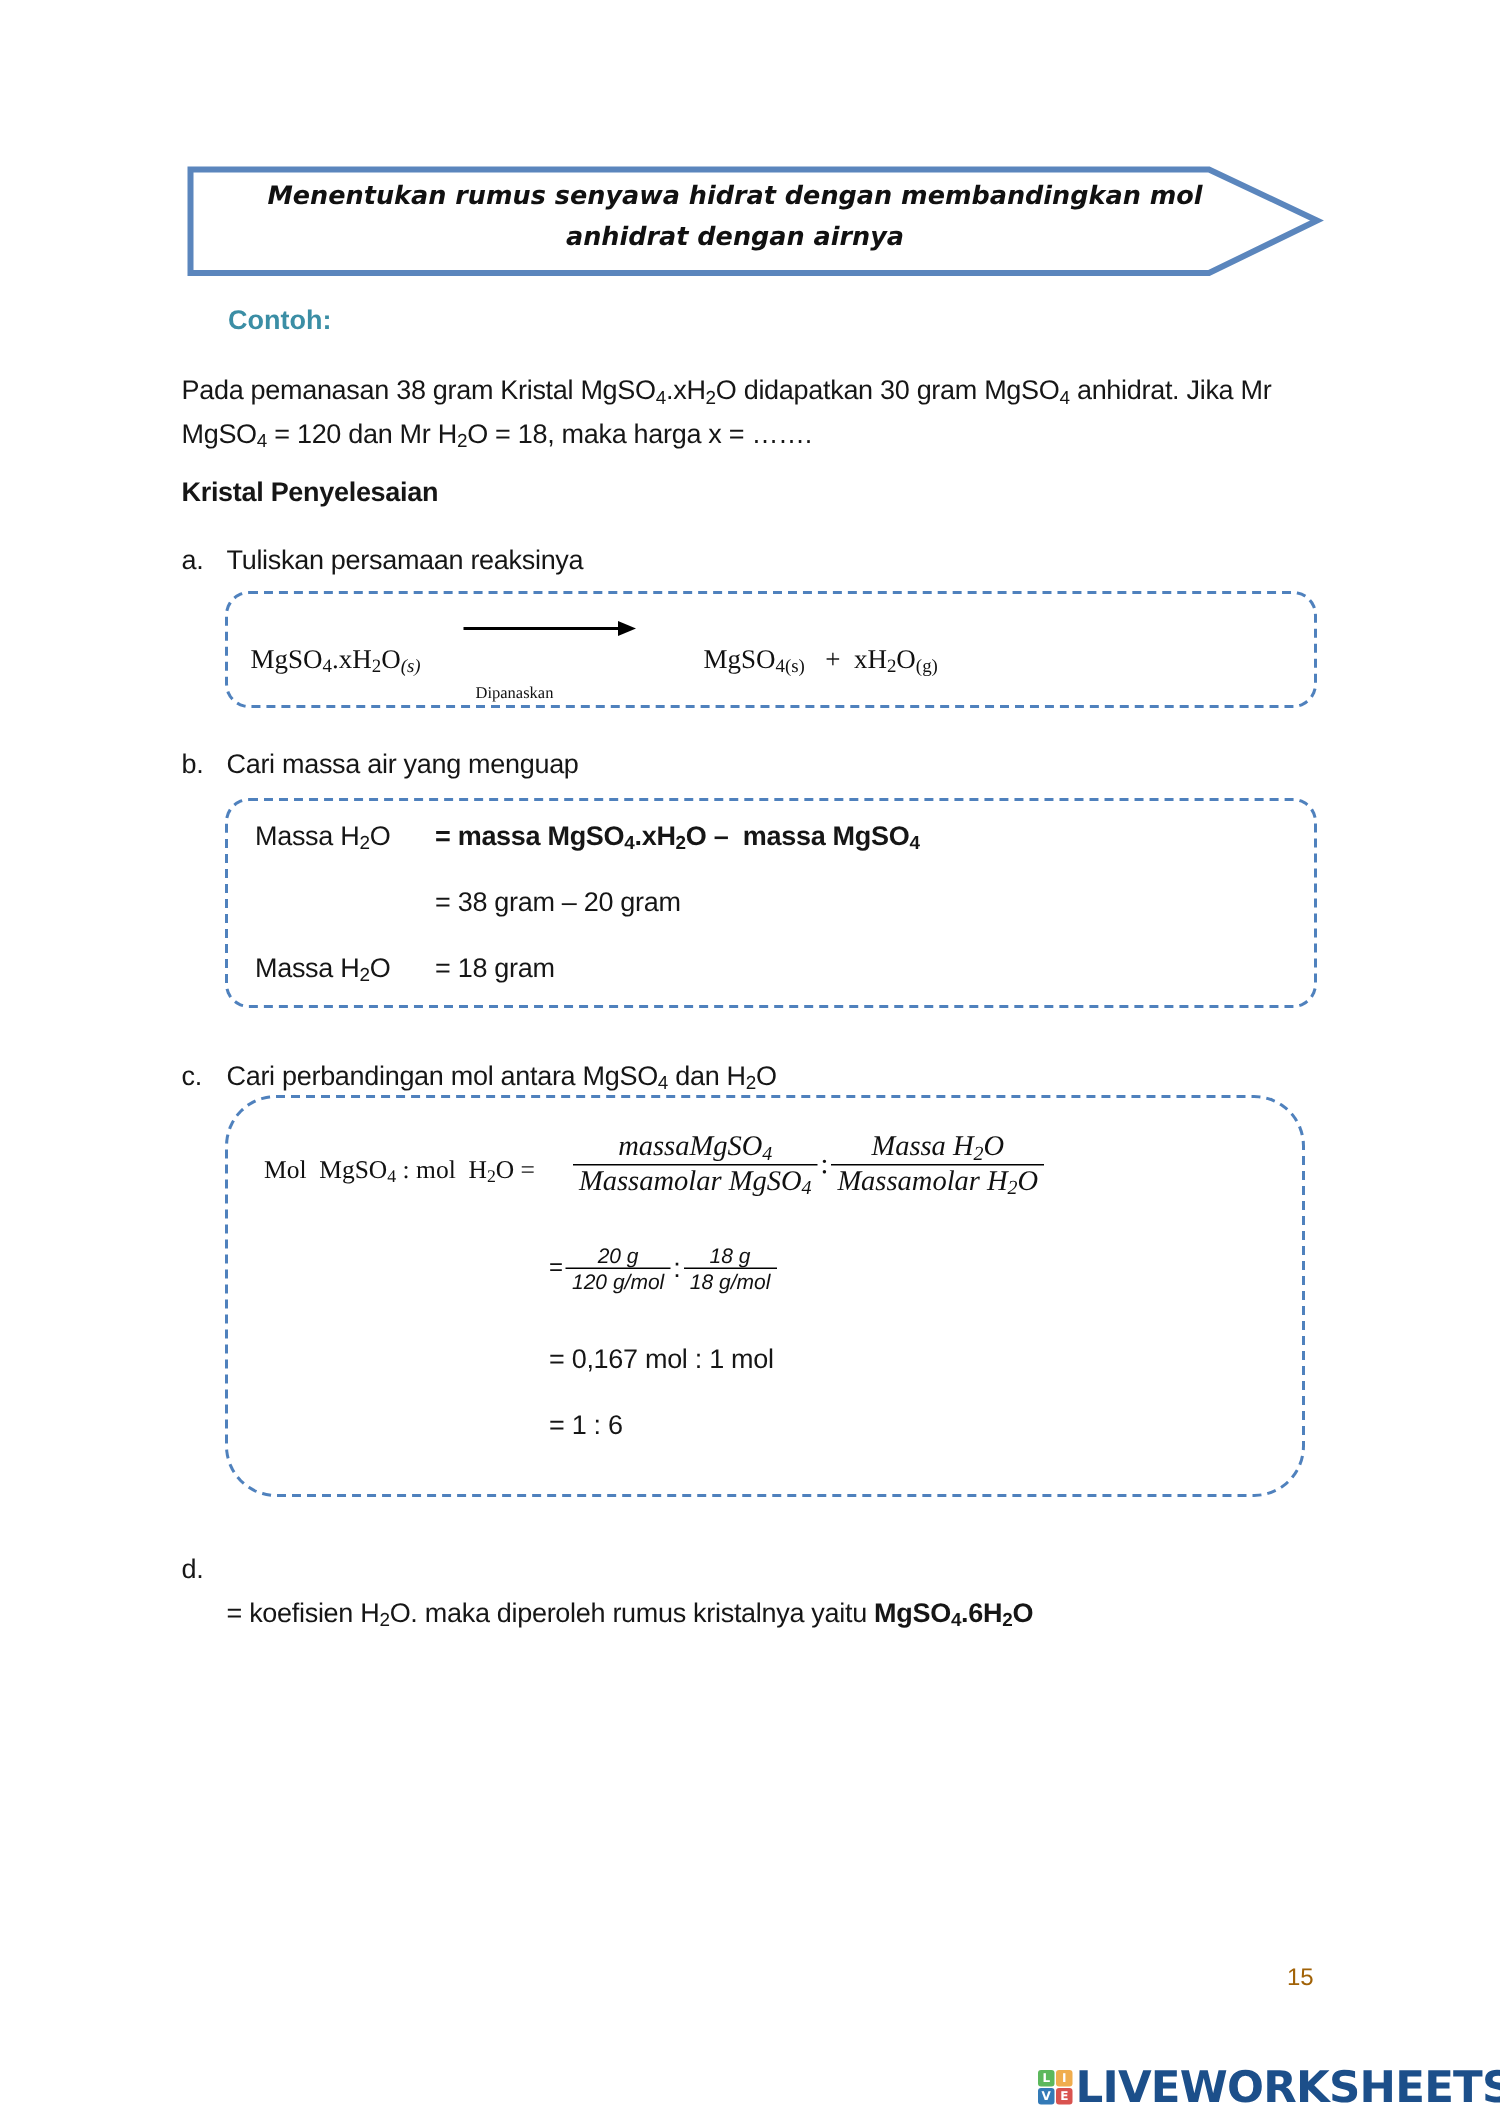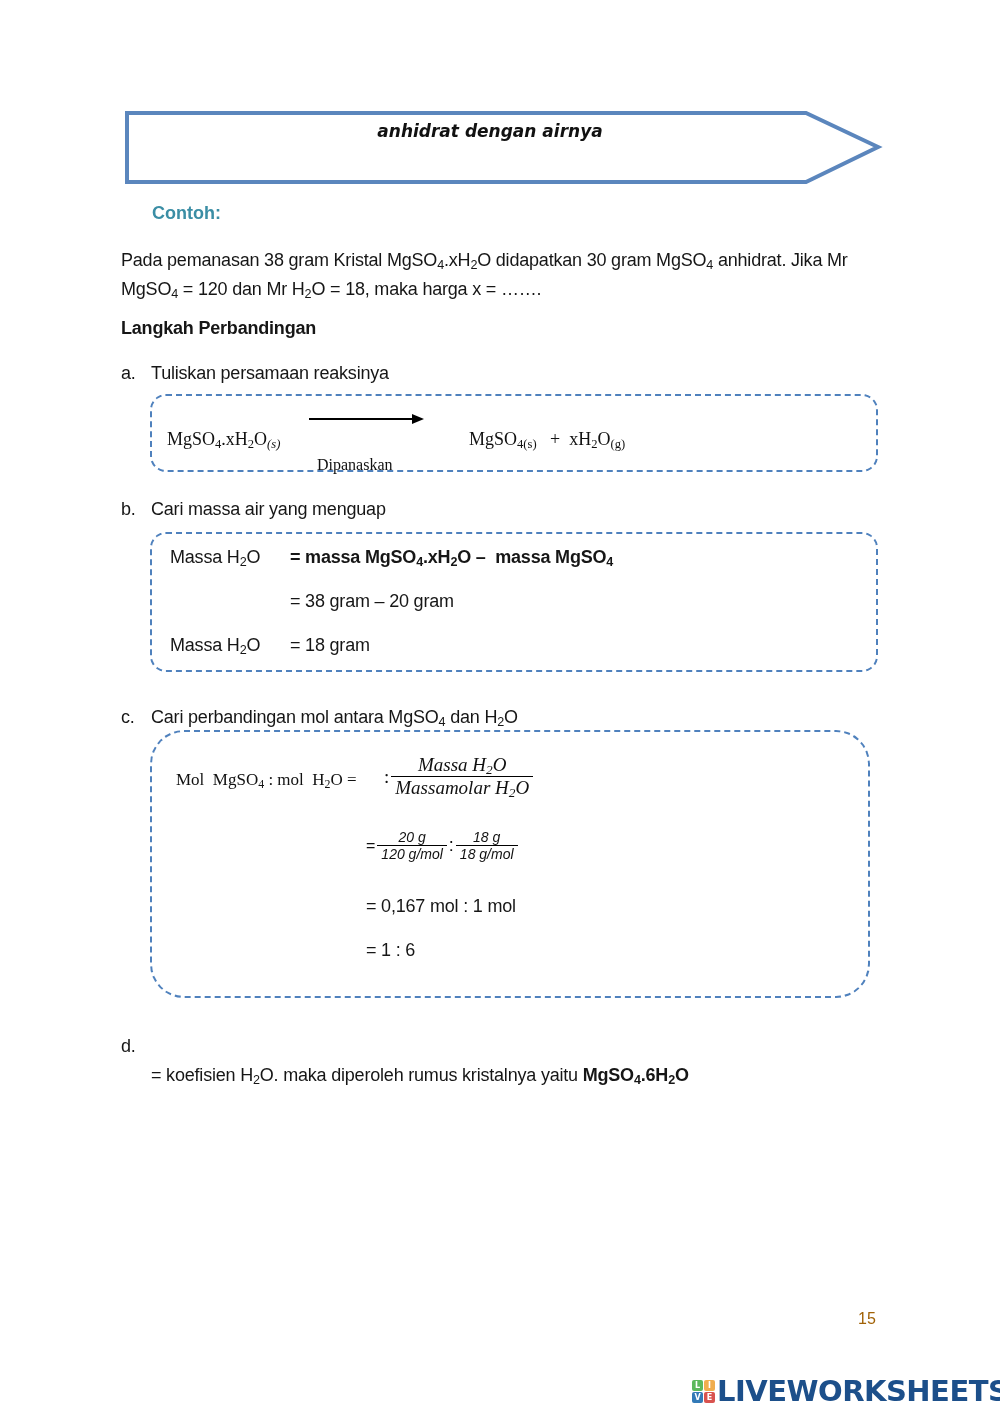--- a/index.html
+++ b/index.html
@@ -14,46 +14,47 @@
                  font-family: "DejaVu Sans", sans-serif; font-style: italic; font-weight: bold;
                  font-size: 17px; line-height: 27px; color: #111; }
   .contoh { left: 152px; top: 203px; font-family: "Liberation Sans", sans-serif; font-weight: bold; font-size: 18px; color: #3b8ea5; }
   .para { left: 121px; top: 246px; width: 760px; line-height: 29px; }
   .heading { left: 121px; top: 318px; font-weight: bold; }
   .step-label { left: 121px; }
   .step-marker { display: inline-block; width: 30px; }
   .dash-box { position: absolute; border: 2px dashed #4f81bd; border-radius: 16px; }
   .arrow-line { position: absolute; height: 2px; background: #000; }
   .arrow-head { position: absolute; width: 0; height: 0; border-top: 5px solid transparent; border-bottom: 5px solid transparent; border-left: 12px solid #000; }
-  .small { font-size: 16px; }
+  .small { font-size: 11px; }
   .frac { display: inline-flex; flex-direction: column; align-items: center; vertical-align: middle; }
   .frac .num { padding: 0 4px; }
   .frac .den { border-top: 1px solid #000; padding: 0 4px; }
   .tm { font-family: "Liberation Serif", serif; font-style: italic; font-size: 19px; }
   .page-num { left: 858px; top: 1310px; font-family: "Liberation Sans", sans-serif; font-size: 16px; color: #a16207; }
   .lw-logo { left: 692px; top: 1374px; display: flex; align-items: center; }
   .lw-grid { display: grid; grid-template-columns: 11px 11px; grid-template-rows: 11px 11px; gap: 1px; margin-right: 2px; }
   .lw-cell { font-family: "DejaVu Sans", sans-serif; font-size: 8px; font-weight: bold; color: #fff; text-align: center; line-height: 11px; border-radius: 2px; }
   .lw-text { font-family: "DejaVu Sans", sans-serif; font-weight: bold; font-size: 29px; color: #1c4f8a; letter-spacing: -0.5px; }
 </style>
 </head>
 <body>
 
 <svg class="banner-svg" width="760" height="76" viewBox="0 0 760 76">
   <polygon points="3,3 682,3 754,37 682,72 3,72" fill="#ffffff" stroke="#5b86bd" stroke-width="4"></polygon>
 </svg>
 <div class="banner-text">
+  <div>Menentukan rumus senyawa hidrat dengan membandingkan mol</div>
   <div>anhidrat dengan airnya</div>
 </div>
 
 <div class="abs contoh">Contoh:</div>
 
 <div class="abs body-text para"><span>Pada pemanasan 38 gram Kristal MgSO</span><sub>4</sub><span>.xH</span><sub>2</sub><span>O didapatkan 30 gram MgSO</span><sub>4</sub><span> anhidrat. Jika Mr MgSO</span><sub>4</sub><span> = 120 dan Mr H</span><sub>2</sub><span>O = 18, maka harga x = …….</span></div>
 
-<div class="abs body-text heading">Langkah Perbandingan</div>
+<div class="abs body-text heading">Kristal Penyelesaian</div>
 
 <div class="abs body-text step-label" style="top:363px;">
   <span class="step-marker">a.</span><span>Tuliskan persamaan reaksinya</span>
 </div>
 <div class="dash-box" style="left:150px; top:394px; width:724px; height:74px;"></div>
 <div class="abs serif" style="left:167px; top:407px; font-size:18px;"><span>MgSO</span><sub>4</sub><span>.xH</span><sub>2</sub><span>O</span><sub style="font-style:italic">(s)</sub></div>
 <div class="arrow-line" style="left:309px; top:418px; width:106px;"></div>
 <div class="arrow-head" style="left:412px; top:414px;"></div>
 <div class="abs serif small" style="left:317px; top:434px;">Dipanaskan</div>
 <div class="abs serif" style="left:469px; top:407px; font-size:18px; white-space:pre;"><span>MgSO</span><sub>4(s)</sub>   <span>+</span>  <span>xH</span><sub>2</sub><span>O</span><sub>(g)</sub></div>
@@ -69,20 +70,24 @@
 <div class="abs body-text" style="left:290px; top:635px;">= 18 gram</div>
 
 <div class="abs body-text step-label" style="top:689px;margin-top:18px;">
   <span class="step-marker">c.</span><span>Cari perbandingan mol antara MgSO</span><sub>4</sub><span> dan H</span><sub>2</sub><span>O</span>
 </div>
 <div class="dash-box" style="left:150px; top:730px; width:716px; height:264px; border-radius:34px;"></div>
 
 <div class="abs serif" style="left:176px; top:748px; font-size:17px; white-space:pre;"><span>Mol  MgSO</span><sub>4</sub><span> : mol  H</span><sub>2</sub><span>O =</span></div>
 
 <div class="abs" style="left:382px; top:754px; display:flex; align-items:center;">
+  <div class="frac tm">
+    <div class="num"><span>massaMgSO</span><sub>4</sub></div>
+    <div class="den"><span>Massamolar MgSO</span><sub>4</sub></div>
+  </div>
   <span class="tm" style="font-style:normal; margin:0 2px;">:</span>
   <div class="frac tm">
     <div class="num"><span>Massa H</span><sub>2</sub><span>O</span></div>
     <div class="den"><span>Massamolar H</span><sub>2</sub><span>O</span></div>
   </div>
 </div>
 
 <div class="abs" style="left:366px; top:829px; display:flex; align-items:center; font-family:'Liberation Sans',sans-serif; font-size:14px;">
   <span style="font-size:16px; margin-right:2px;">=</span>
   <div class="frac" style="font-style:italic;">

